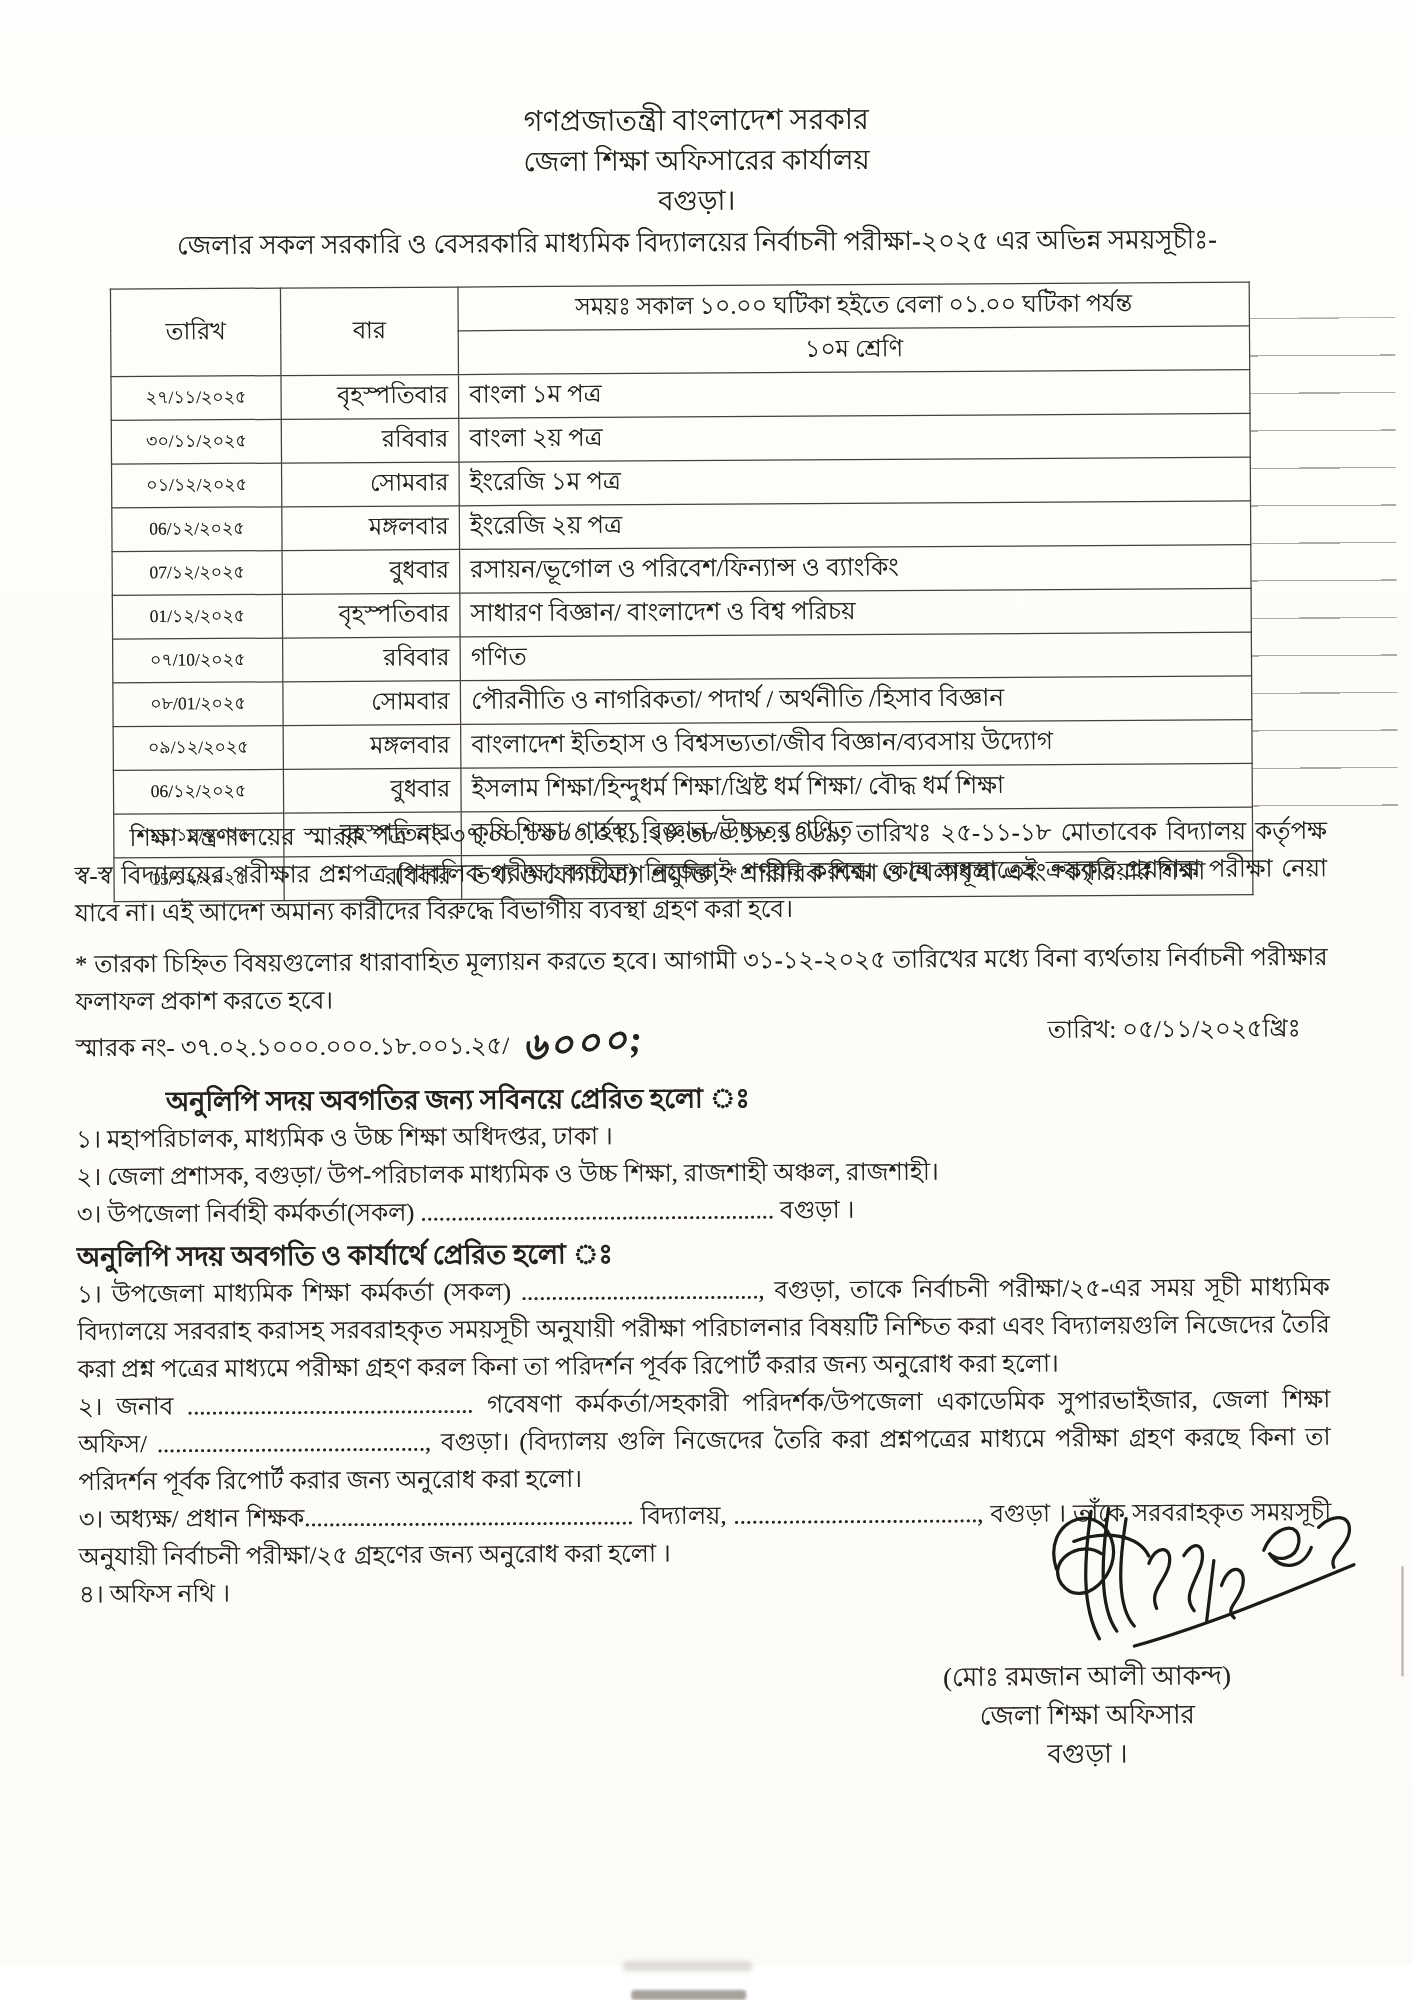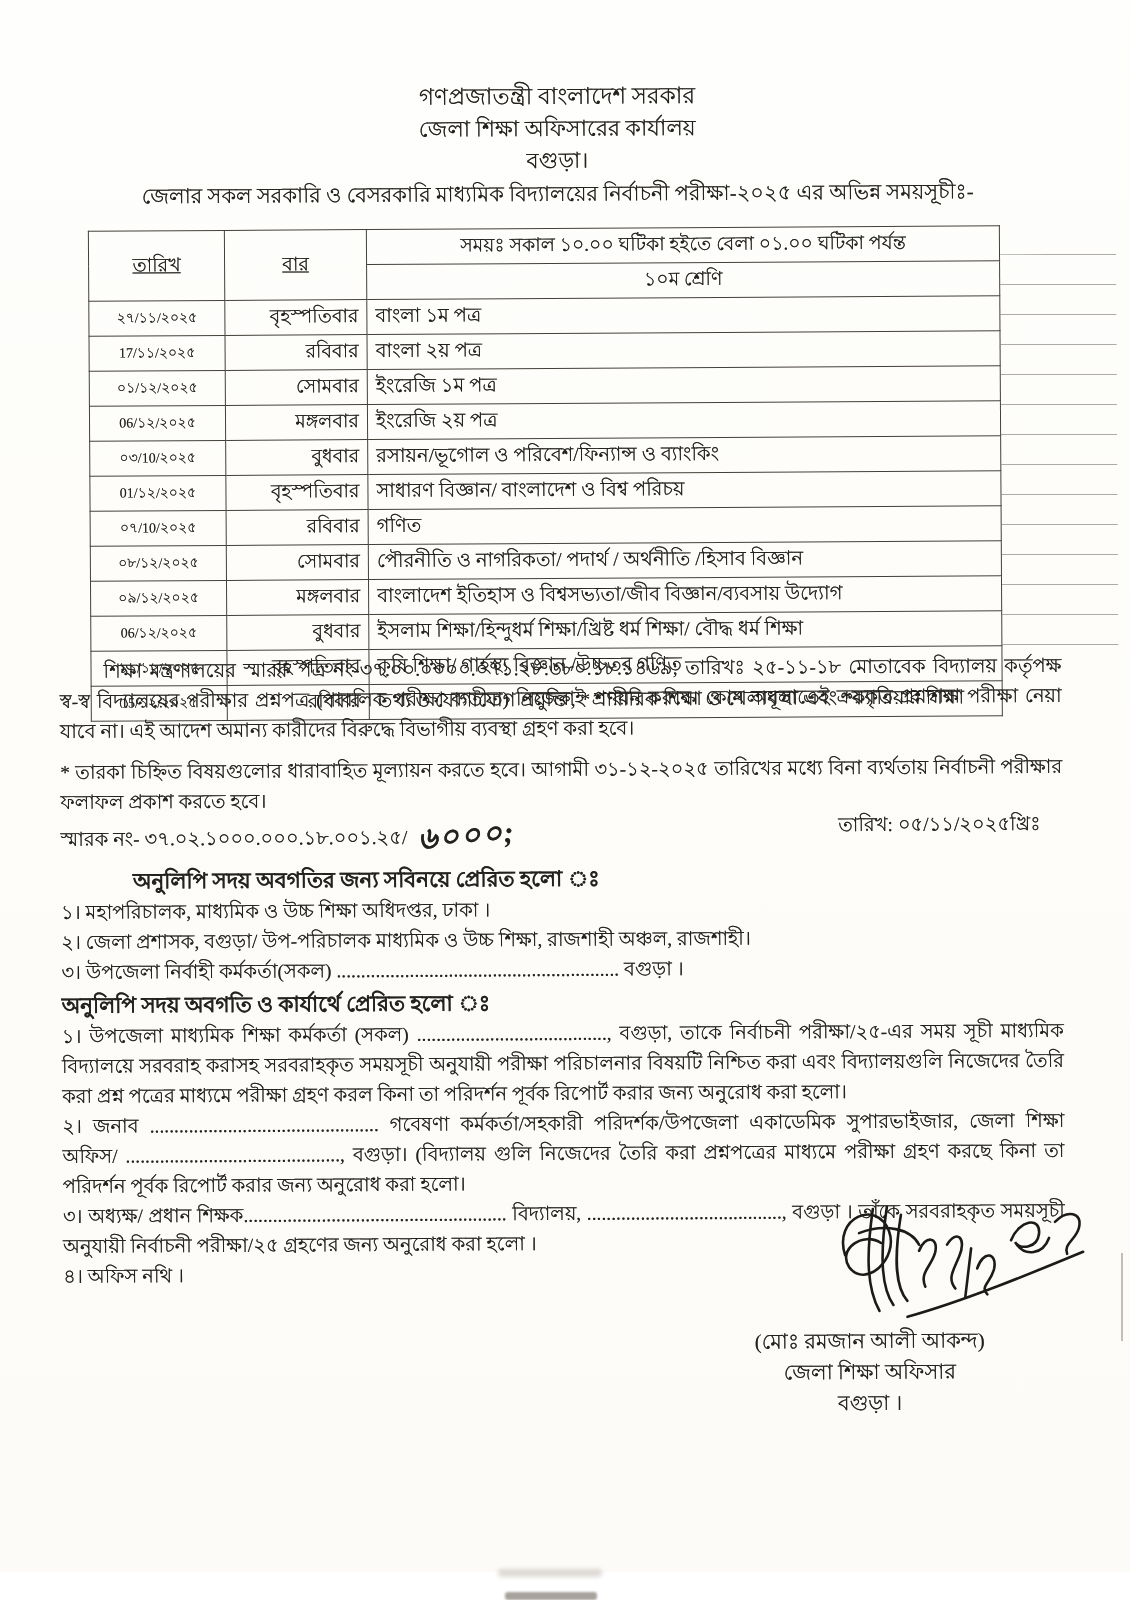--- a/index.html
+++ b/index.html
@@ -38,21 +38,21 @@
   }
   table.sched th,table.sched td{
     border:1.6px solid #44403a;
     padding:1px 8px;
     font-weight:normal;
     overflow:hidden;white-space:nowrap;
   }
   table.sched thead th{ text-align:center; }
   .th-time{height:29px;font-size:19px;}
   .th-class{height:26px;font-size:19px;}
-  .th-span{font-size:19px;text-decoration:underline;}
+  .th-span{font-size:19px;}
   table.sched tbody td{height:27px;}
   td.c-date{text-align:center;font-size:14px;}
   td.c-day{text-align:right;padding-left:10px;}
   td.c-sub{text-align:left;padding-left:12px;font-size:19.5px;}
 
   
   .line-ext{
     position:absolute;left:1007px;top:260px;width:116px;height:392px;
     background:repeating-linear-gradient(
       to bottom,
@@ -138,57 +138,57 @@
       </thead>
       <tbody>
 
           <tr>
             <td class="c-date">২৭/১১/২০২৫</td>
             <td class="c-day">বৃহস্পতিবার</td>
             <td class="c-sub">বাংলা ১ম পত্র</td>
           </tr>
 
           <tr>
-            <td class="c-date">17/১১/২০২৫</td>
+            <td class="c-date">৩০/১১/২০২৫</td>
             <td class="c-day">রবিবার</td>
             <td class="c-sub">বাংলা ২য় পত্র</td>
           </tr>
 
           <tr>
             <td class="c-date">০১/১২/২০২৫</td>
             <td class="c-day">সোমবার</td>
             <td class="c-sub">ইংরেজি ১ম পত্র</td>
           </tr>
 
           <tr>
             <td class="c-date">06/১২/২০২৫</td>
             <td class="c-day">মঙ্গলবার</td>
             <td class="c-sub">ইংরেজি ২য় পত্র</td>
           </tr>
 
           <tr>
-            <td class="c-date">০৩/10/২০২৫</td>
+            <td class="c-date">07/১২/২০২৫</td>
             <td class="c-day">বুধবার</td>
             <td class="c-sub">রসায়ন/ভূগোল ও পরিবেশ/ফিন্যান্স ও ব্যাংকিং</td>
           </tr>
 
           <tr>
             <td class="c-date">01/১২/২০২৫</td>
             <td class="c-day">বৃহস্পতিবার</td>
             <td class="c-sub">সাধারণ বিজ্ঞান/ বাংলাদেশ ও বিশ্ব পরিচয়</td>
           </tr>
 
           <tr>
             <td class="c-date">০৭/10/২০২৫</td>
             <td class="c-day">রবিবার</td>
             <td class="c-sub">গণিত</td>
           </tr>
 
           <tr>
-            <td class="c-date">০৮/১২/২০২৫</td>
+            <td class="c-date">০৮/01/২০২৫</td>
             <td class="c-day">সোমবার</td>
             <td class="c-sub">পৌরনীতি ও নাগরিকতা/ পদার্থ / অর্থনীতি /হিসাব বিজ্ঞান</td>
           </tr>
 
           <tr>
             <td class="c-date">০৯/১২/২০২৫</td>
             <td class="c-day">মঙ্গলবার</td>
             <td class="c-sub">বাংলাদেশ ইতিহাস ও বিশ্বসভ্যতা/জীব বিজ্ঞান/ব্যবসায় উদ্যোগ</td>
           </tr>
 

